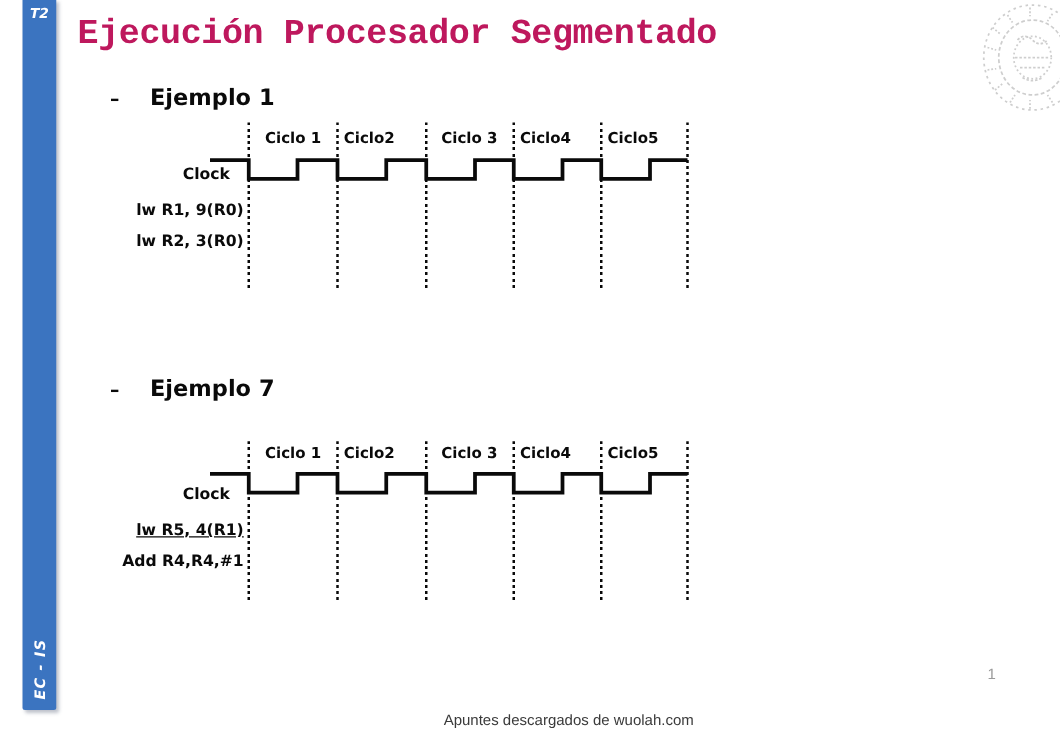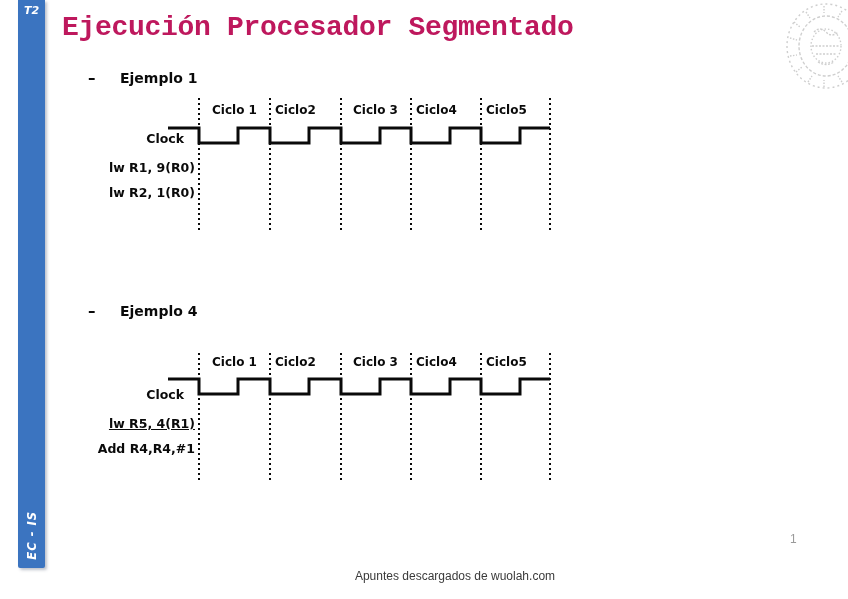--- a/index.html
+++ b/index.html
@@ -12,21 +12,21 @@
              font-size:11px;font-weight:bold;font-style:italic;}
   .vertical-label{position:absolute;bottom:8px;left:50%;writing-mode:vertical-rl;
                   transform:translateX(-50%) rotate(180deg);color:#fff;font-size:11.5px;
                   font-weight:bold;font-style:italic;letter-spacing:1px;white-space:nowrap;}
   
   .page-title{position:absolute;left:62px;top:14px;margin:0;font-size:28px;line-height:28px;
               font-weight:bold;letter-spacing:-.3px;color:#be185d;font-family:Liberation Mono, monospace;}
   
   .example-heading{position:absolute;left:88px;white-space:nowrap;}
   .example-heading .dash{display:inline-block;width:32px;font-size:15px;font-weight:bold;}
-  .example-heading .heading-text{font-size:14px;font-weight:bold;}
+  .example-heading .heading-text{font-size:18px;font-weight:bold;}
   
   .diagram{position:absolute;left:0;width:848px;}
   .dotline{position:absolute;width:2px;
            background-image:repeating-linear-gradient(to bottom,#0a0a0a 0,#0a0a0a 2.4px,
                              transparent 2.4px,transparent 5px);}
   .cycle-label{position:absolute;font-size:12px;font-weight:bold;white-space:nowrap;}
   .sig-label{position:absolute;font-size:12.5px;font-weight:bold;white-space:nowrap;text-align:right;}
   .sig-label.clock{right:664px;}
   .sig-label.ins1,.sig-label.ins2{right:653px;}
   
@@ -60,39 +60,39 @@
       <path d="M14 20 l6 5 M10 36 l7 2 M10 54 l7 -1 M16 70 l6 -5 M28 80 l4 -6 M44 85 l0 -7 M62 80 l-4 -6 M74 68 l-6 -5 M26 10 l4 6 M44 4 l0 7 M62 9 l-4 6 M76 22 l-6 4" stroke-dasharray="1.5 1.5"></path>
     </g>
   </svg>
 
   <div class="example-heading" style="top:68px">
     <span class="dash">–</span><span class="heading-text">Ejemplo 1</span>
   </div>
   <section class="diagram" style="top:95px;height:142px">
     <div class="sig-label clock" style="top: 36px;">Clock</div>
     <div class="sig-label ins1" style="top: 65px;">lw R1, 9(R0)</div>
-    <div class="sig-label ins2" style="top: 90px;">lw R2, 1(R0)</div>
+    <div class="sig-label ins2" style="top: 90px;">lw R2, 3(R0)</div>
   <div class="dotline" style="left: 198px; top: 3px; height: 134px;"></div>
       <div class="dotline" style="left: 269px; top: 3px; height: 134px;"></div>
       <div class="dotline" style="left: 340px; top: 3px; height: 134px;"></div>
       <div class="dotline" style="left: 410px; top: 3px; height: 134px;"></div>
       <div class="dotline" style="left: 480px; top: 3px; height: 134px;"></div>
       <div class="dotline" style="left: 549px; top: 3px; height: 134px;"></div>
       <span class="cycle-label" style="left: 212px; top: 8px;">Ciclo 1</span>
       <span class="cycle-label" style="left: 275px; top: 8px;">Ciclo2</span>
       <span class="cycle-label" style="left: 353px; top: 8px;">Ciclo 3</span>
       <span class="cycle-label" style="left: 416px; top: 8px;">Ciclo4</span>
       <span class="cycle-label" style="left: 486px; top: 8px;">Ciclo5</span>
       <svg width="848" height="160" style="position: absolute; left: 0px; top: 0px; overflow: visible;">
         <polyline points="168,33 199,33 199,48 238,48 238,33 270,33 270,33 270,48 309,48 309,33 341,33 341,33 341,48 380,48 380,33 411,33 411,33 411,48 450,48 450,33 481,33 481,33 481,48 520,48 520,33 550,33" fill="none" stroke="#0a0a0a" stroke-width="3"></polyline>
       </svg>
     </section>
 
   <div class="example-heading" style="top:301px">
-    <span class="dash">–</span><span class="heading-text">Ejemplo 4</span>
+    <span class="dash">–</span><span class="heading-text">Ejemplo 7</span>
   </div>
   <section class="diagram" style="top:350px;height:136px">
     <div class="sig-label clock" style="top: 37px;">Clock</div>
     <div class="sig-label ins1" style="top: 66px; text-decoration: underline;">lw R5, 4(R1)</div>
     <div class="sig-label ins2" style="top: 91px; margin-left: 33px;">Add R4,R4,#1</div>
   <div class="dotline" style="left: 198px; top: 3px; height: 128px;"></div>
       <div class="dotline" style="left: 269px; top: 3px; height: 128px;"></div>
       <div class="dotline" style="left: 340px; top: 3px; height: 128px;"></div>
       <div class="dotline" style="left: 410px; top: 3px; height: 128px;"></div>
       <div class="dotline" style="left: 480px; top: 3px; height: 128px;"></div>

